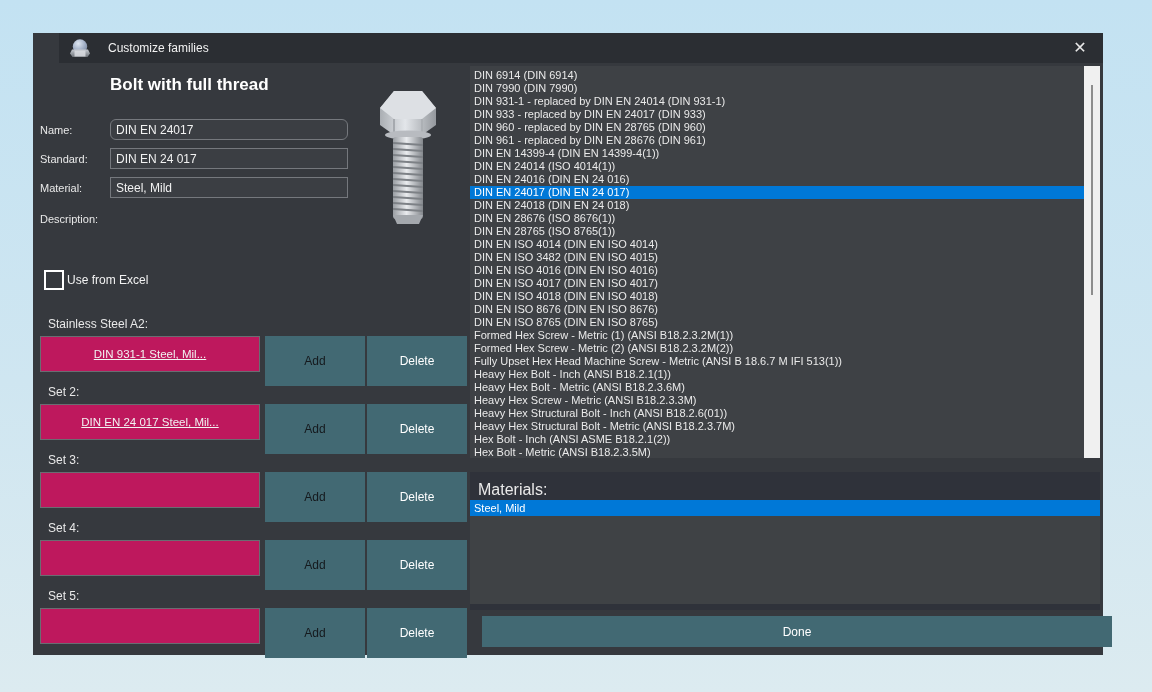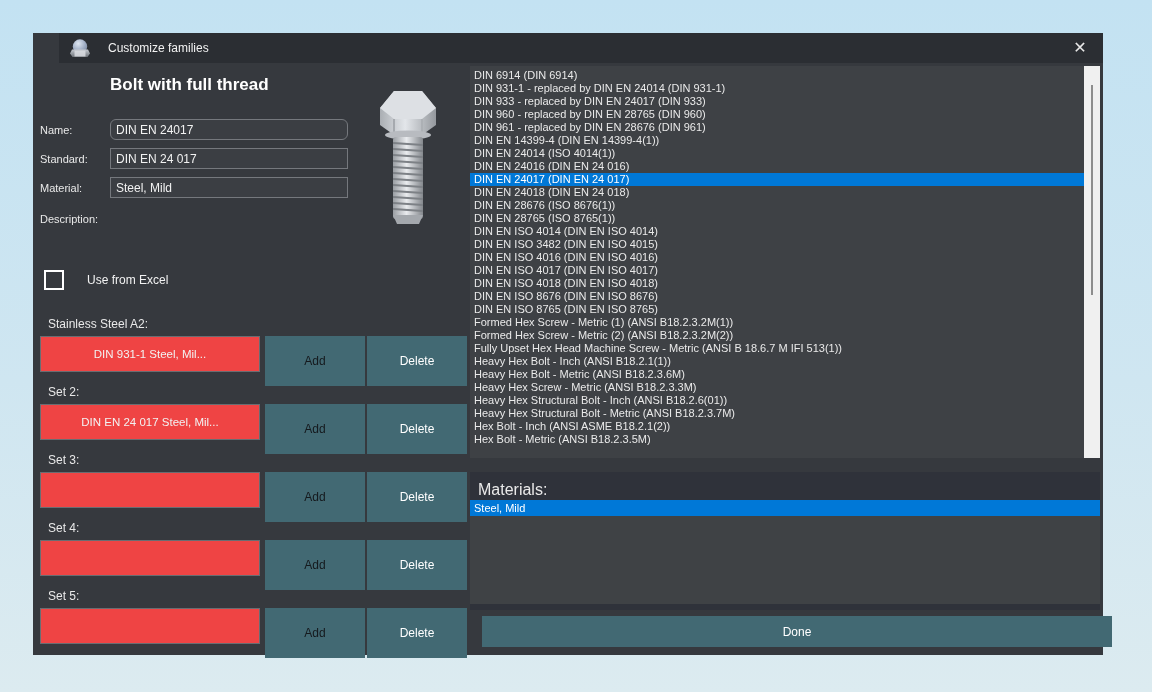--- a/index.html
+++ b/index.html
@@ -41,31 +41,32 @@
     position:absolute;left:77px;top:175px;width:353px;height:44px;
     background:#3b3e43;border:1px solid #75787d;color:#f2f2f2;
     font-size:12px;line-height:16px;padding:3px 6px;box-sizing:border-box;
   }
   .bolt-art{position:absolute;left:338px;top:50px;width:74px;height:146px;}
   .excel-row{position:absolute;left:11px;top:237px;display:flex;align-items:center;}
   .checkbox{
     width:20px;height:20px;border:2px solid #ffffff;background:#36393e;
     box-sizing:border-box;cursor:pointer;
   }
-  .excel-row .cb-label{margin-left:23px;font-size:12px;color:#f2f2f2;}
+  .excel-row .cb-label{margin-left:3px;font-size:12px;color:#f2f2f2;}
   
   .sets{position:absolute;left:7px;top:284px;width:427px;}
   .set-group{margin-bottom:13px;}
   .set-label{margin:0 0 6px 8px;font-size:12px;color:#e9e9e9;height:13px;}
   .set-row{display:flex;height:36px;}
   .set-field{
     width:220px;height:36px;box-sizing:border-box;flex:0 0 auto;
-    background:#ef4444;border:1px solid #6a6d72;
+    background:#be185d;border:1px solid #6a6d72;
     font-size:11.5px;color:#f2f2f2;display:flex;align-items:center;justify-content:center;
     cursor:pointer;
+    text-decoration:underline;
   }
   .btn{
     width:100px;height:50px;flex:0 0 auto;border:none;cursor:pointer;
     background:#426973;font-size:12px;font-family:"Liberation Sans", sans-serif;
   }
   .btn.add{margin-left:5px;color:#15191d;}
   .btn.del{margin-left:2px;color:#ffffff;}
   
   .std-list{
     position:absolute;left:437px;top:33px;width:630px;height:392px;
@@ -215,20 +216,21 @@
         <div class="set-row">
           <div class="set-field"></div>
           <button class="btn add">Add</button>
           <button class="btn del">Delete</button>
         </div>
       </div>
     </div>
 
   <div class="std-list">
     <div class="list-row">DIN 6914 (DIN 6914)</div>
+      <div class="list-row">DIN 7990 (DIN 7990)</div>
       <div class="list-row">DIN 931-1 - replaced by DIN EN 24014 (DIN 931-1)</div>
       <div class="list-row">DIN 933 - replaced by DIN EN 24017 (DIN 933)</div>
       <div class="list-row">DIN 960 - replaced by DIN EN 28765 (DIN 960)</div>
       <div class="list-row">DIN 961 - replaced by DIN EN 28676 (DIN 961)</div>
       <div class="list-row">DIN EN 14399-4 (DIN EN 14399-4(1))</div>
       <div class="list-row">DIN EN 24014 (ISO 4014(1))</div>
       <div class="list-row">DIN EN 24016 (DIN EN 24 016)</div>
       <div class="list-row selected">DIN EN 24017 (DIN EN 24 017)</div>
       <div class="list-row">DIN EN 24018 (DIN EN 24 018)</div>
       <div class="list-row">DIN EN 28676 (ISO 8676(1))</div>

